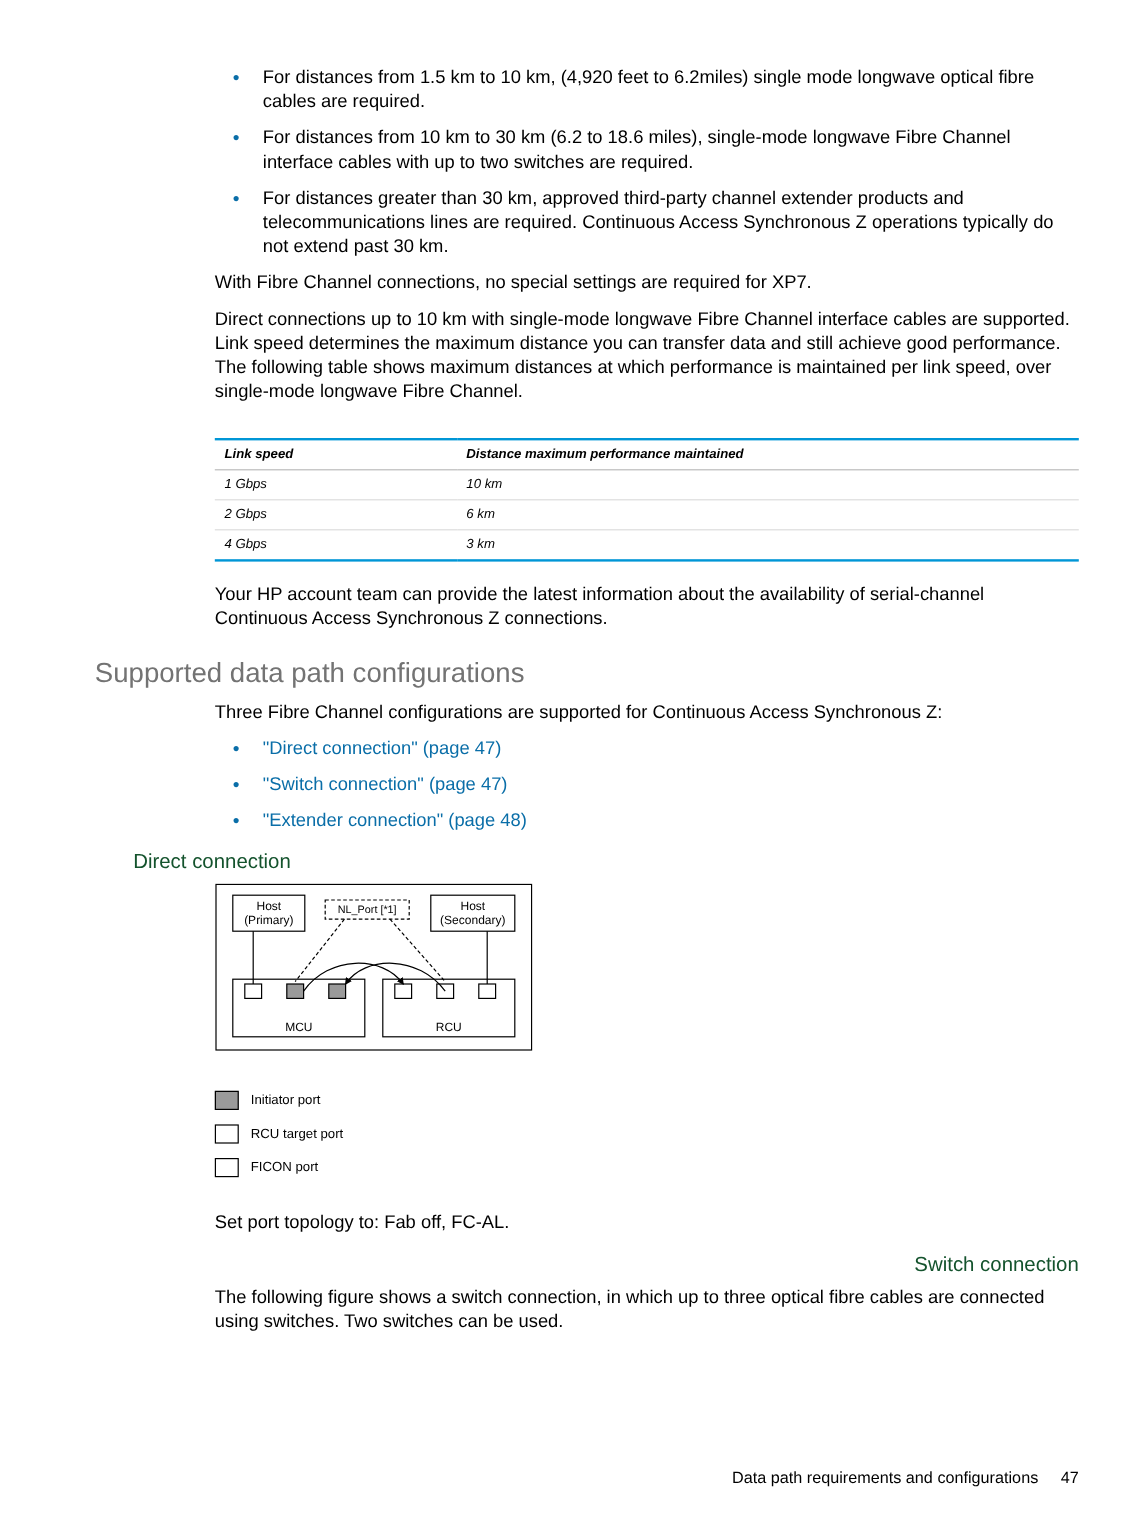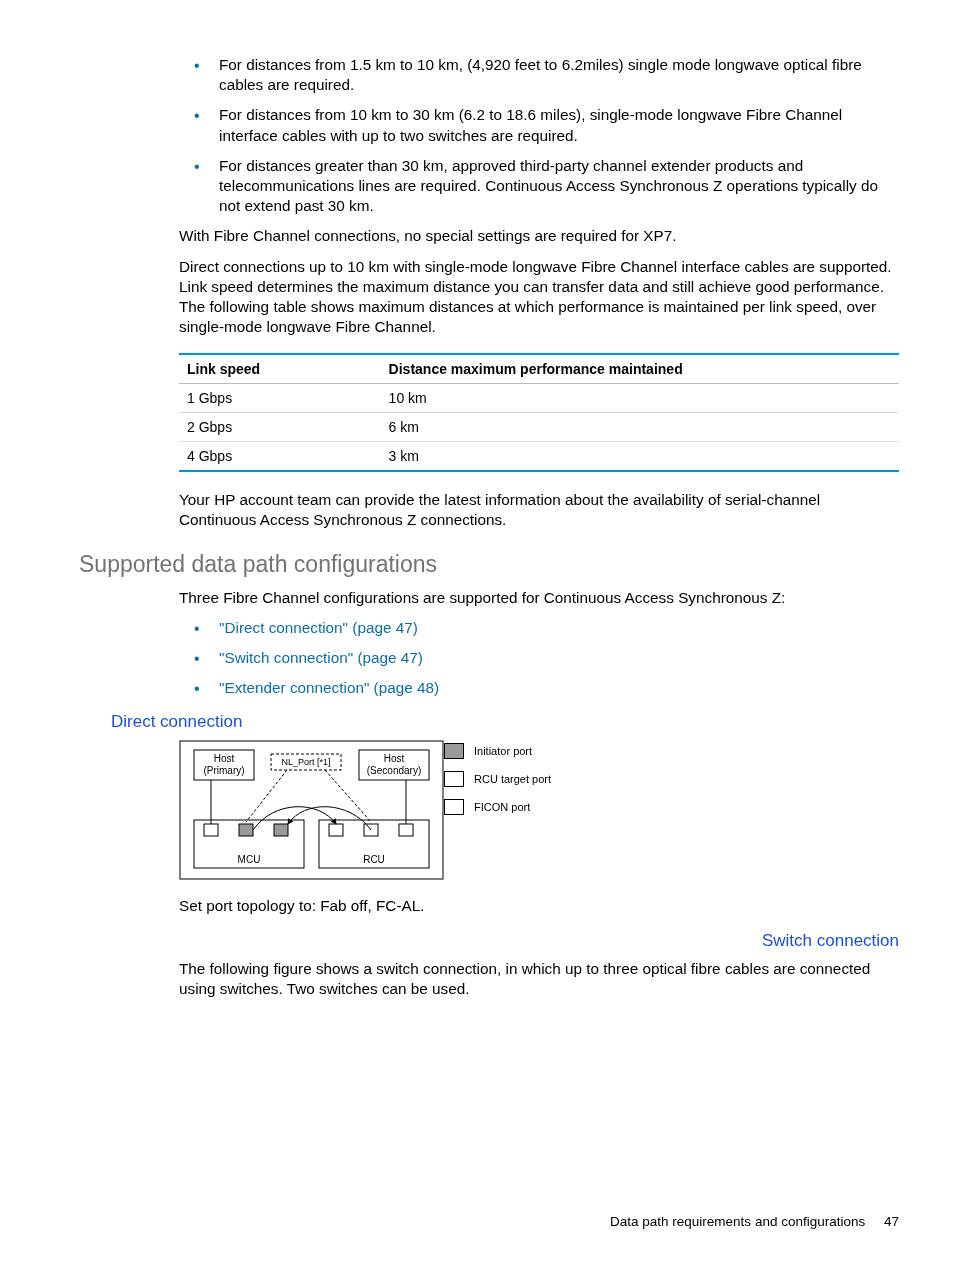--- a/index.html
+++ b/index.html
@@ -47,24 +47,25 @@
     top: 0;
     font-size: 16px;
   }
   ul.bullets.links a {
     color: #0a6ea8;
     text-decoration: none;
   }
   table.data {
     width: 100%;
     border-collapse: collapse;
-    margin: 16px 0 18px 0;
+    margin: 28px 0 18px 0;
     border-top: 2px solid #0096d6;
     border-bottom: 2px solid #0096d6;
-    font-size: 14px;
+    font-size: 11px;
+    font-style: italic;
   }
   table.data th {
     text-align: left;
     font-weight: bold;
     padding: 6px 8px;
     border-bottom: 1px solid #bbb;
   }
   table.data td {
     padding: 6px 8px;
     border-bottom: 1px solid #ddd;
@@ -72,53 +73,55 @@
   table.data tr:last-child td {
     border-bottom: none;
   }
   h2.section {
     color: #737373;
     font-size: 23px;
     font-weight: 400;
     margin: 20px 0 10px 0;
   }
   h3.subsection {
-    color: #1d4ed8;
+    color: #14532d;
     font-size: 17px;
     font-weight: 400;
     margin: 14px 0 8px 0;
   }
   
   .diagram-wrap {
     margin-left: 100px;
     margin-bottom: 16px;
     margin-top: 4px;
     display: flex;
+    gap: 30px;
     align-items: flex-start;
     font-size: 11px;
+    flex-direction: column;
   }
   .legend {
     margin-top: 3px;
   }
   .legend .li {
     display: flex;
     align-items: center;
     gap: 10px;
     margin-bottom: 12px;
   }
   .legend .sw {
     width: 18px;
     height: 14px;
     border: 1px solid #000;
   }
   .legend .sw.dark { background:#9a9a9a; }
   .legend .sw.white { background:#fff; }
   .footer {
     position: absolute;
-    bottom: 42px;
+    bottom: 32px;
     right: 55px;
     font-size: 13.5px;
   }
 </style>
 </head>
 <body>
 
 <div class="page">
 
   <div class="body-indent">

